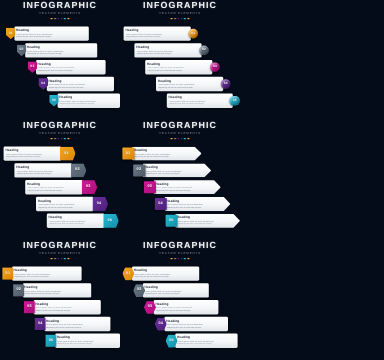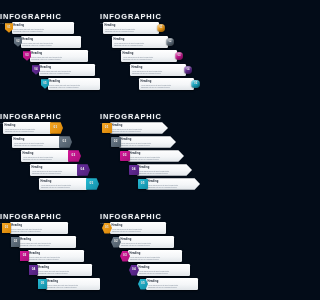--- a/index.html
+++ b/index.html
@@ -11,21 +11,21 @@
   }
   .grid{
     width:200px; height:300px;
     display:grid;
     grid-template-columns:100px 100px;
     grid-template-rows:100px 100px 100px;
   }
   .panel{ position:relative; width:100px; height:100px; overflow:hidden; background:#030c18; }
 
   
-  .hdr{ position:absolute; top:13px; left:0; width:100%; }
+  .hdr{ position:absolute; top:1px; left:0; width:100%; text-align:center; }
   .hdr .title{
     font-size:7.4px; font-weight:bold; letter-spacing:.9px;
     color:#f2f5f8; line-height:8px;
     text-shadow:0 0 2px rgba(255,255,255,.25);
   }
   .hdr .sub{
     font-size:2.5px; letter-spacing:.7px; color:#7d8b9c;
     line-height:4px; margin-top:.5px;
   }
   .dots{ display:flex; justify-content:center; gap:1.2px; margin-top:1.2px; }

